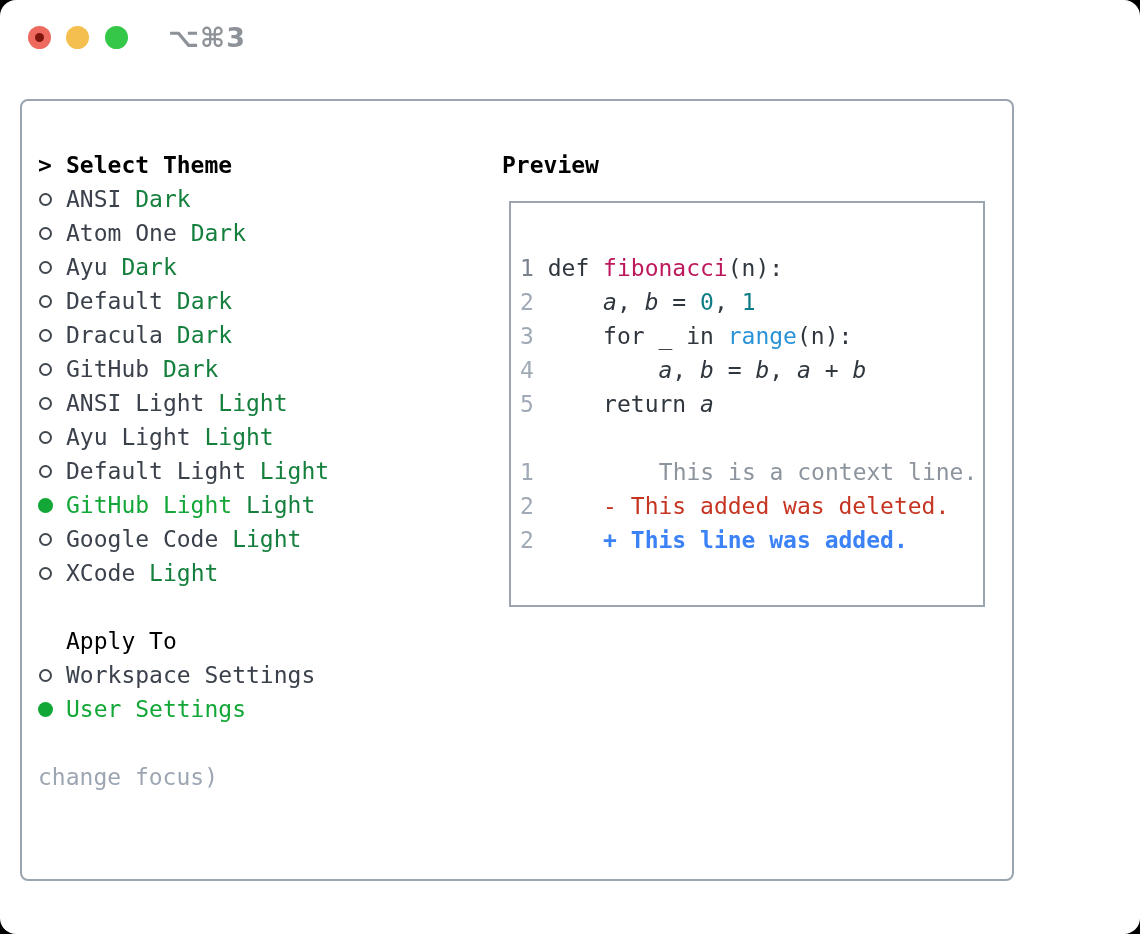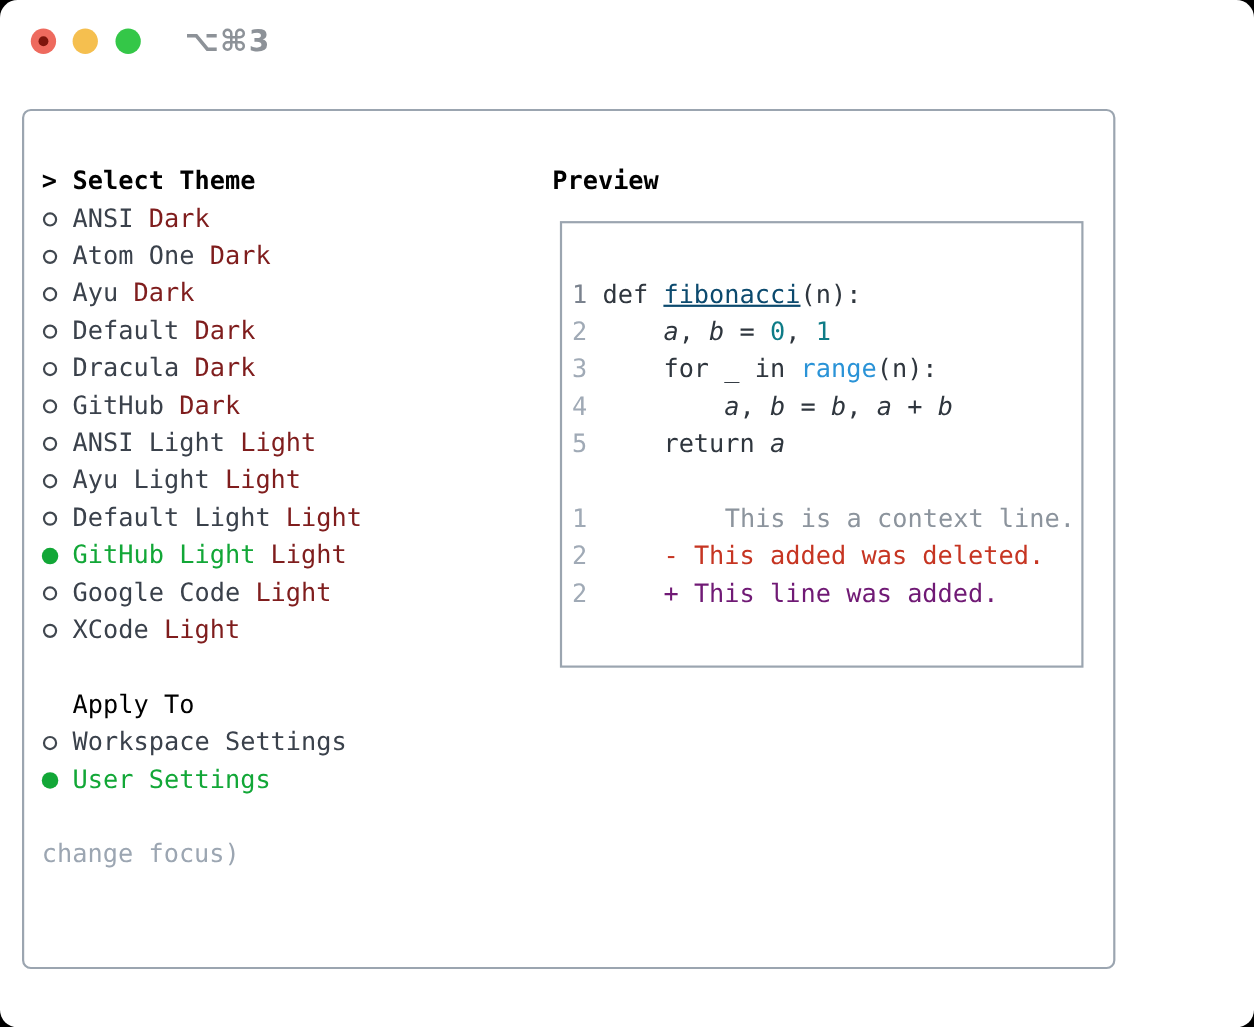--- a/index.html
+++ b/index.html
@@ -25,42 +25,42 @@
 
   
   .left-col { position:absolute; left:16px; top:47px; width:450px; }
   .row { height:34px; display:flex; align-items:center; font-size:23px; white-space:pre; color:#3A414B; }
   .row .marker { width:28px; display:flex; align-items:center; flex:none; }
   .circle-open { width:13px; height:13px; border:2px solid #40474F; border-radius:50%; margin-left:1px; }
   .circle-filled { width:15px; height:15px; background:#12A737; border-radius:50%; }
   .prompt { font-weight:700; color:#000; }
   .hdr { font-weight:700; color:#000; }
   .subhdr { color:#000; }
-  .opt-variant { color:#7f1d1d; }
+  .opt-variant { color:#15803d; }
   .row.selected .opt-name, .row.selected .opt-label { color:#12A737; }
   .row.spacer { height:34px; }
   .row.hint { color:#9CA6B2; }
 
   
   .preview-title { position:absolute; left:480px; top:47px; height:34px; display:flex; align-items:center;
                    font-size:23px; font-weight:700; color:#000; }
   .preview-box { position:absolute; left:487px; top:100px; width:476px; height:406px;
                  border:2px solid #9BA5B0; background:#fff; }
   .code { position:absolute; left:9px; top:48px; }
   .cline { height:34px; display:flex; align-items:center; font-size:23px; white-space:pre; }
   .tk-ln   { color:#A0AAB6; }
   .tk-ln1  { color:#7A828E; }
   .tk-code { color:#2F363E; }
-  .tk-fn   { color:#0c4a6e;text-decoration:underline; }
+  .tk-fn   { color:#be185d; }
   .tk-var  { color:#2F363E; font-style:italic; }
   .tk-lit  { color:#0E7C87; }
   .tk-blt  { color:#2A93D7; }
   .tk-ctx  { color:#8C949D;margin-left:28px; }
   .tk-del  { color:#C63522; }
-  .tk-add  { color:#701a75; }
+  .tk-add  { color:#3b82f6;font-weight:bold; }
 </style>
 </head>
 <body>
 
 <div class="window">
 
   <div class="titlebar">
     <span class="light red">
         <span class="dot"></span>
       </span>

